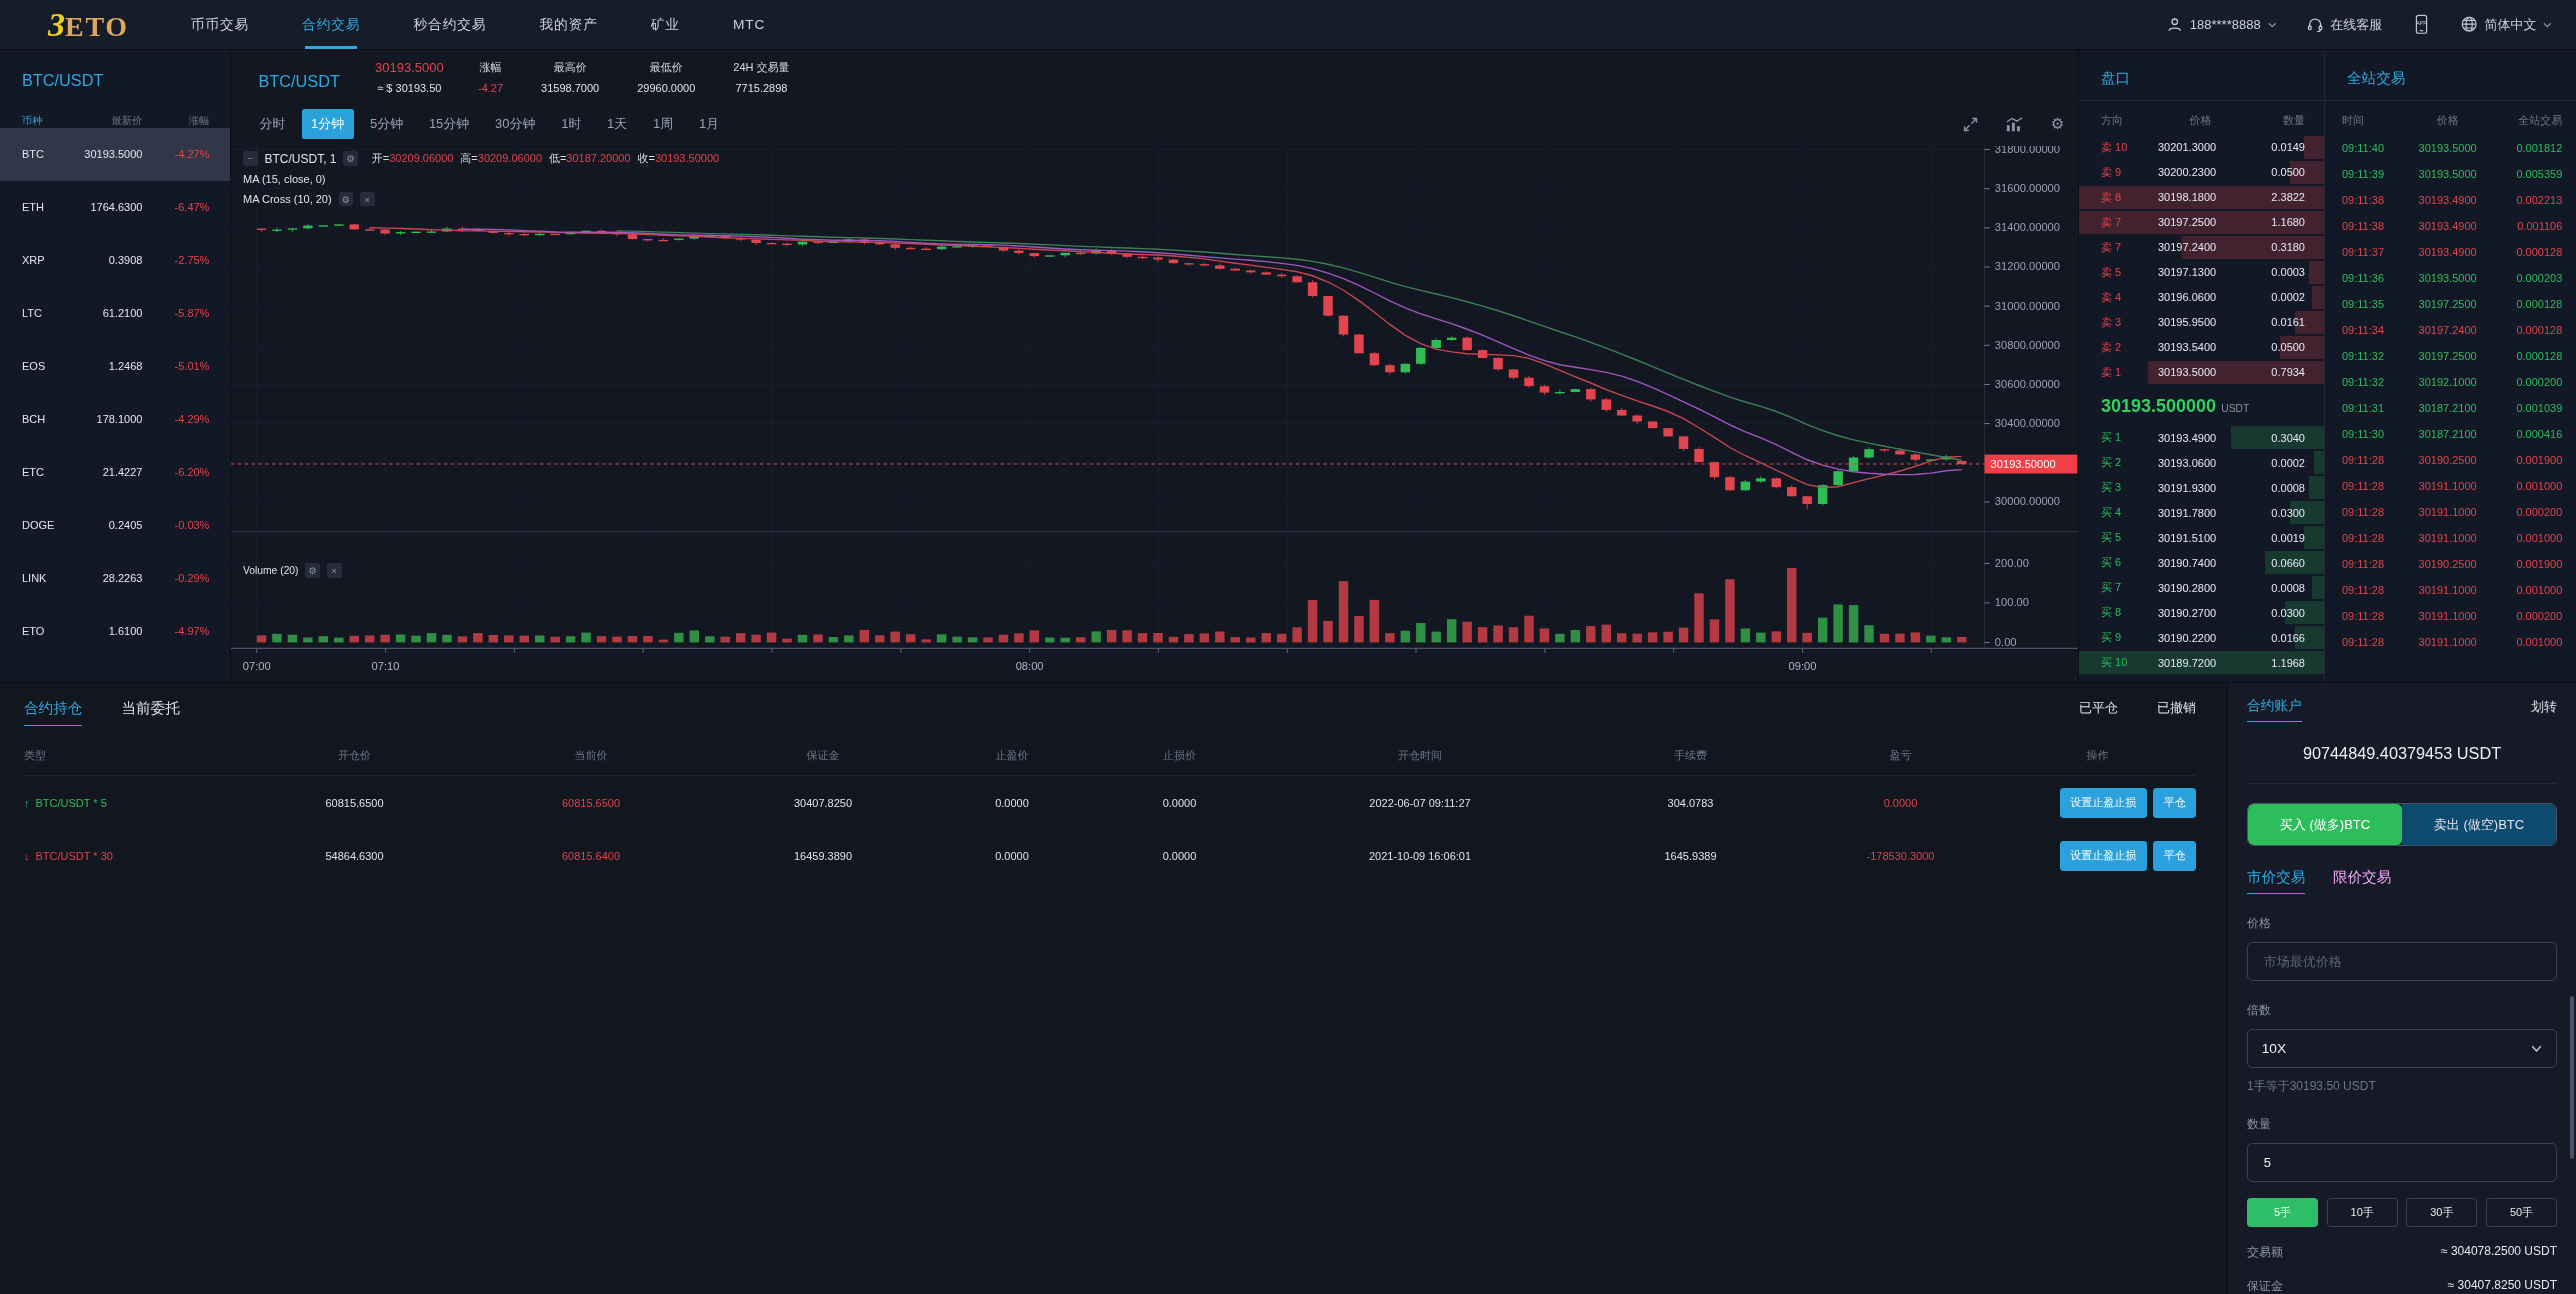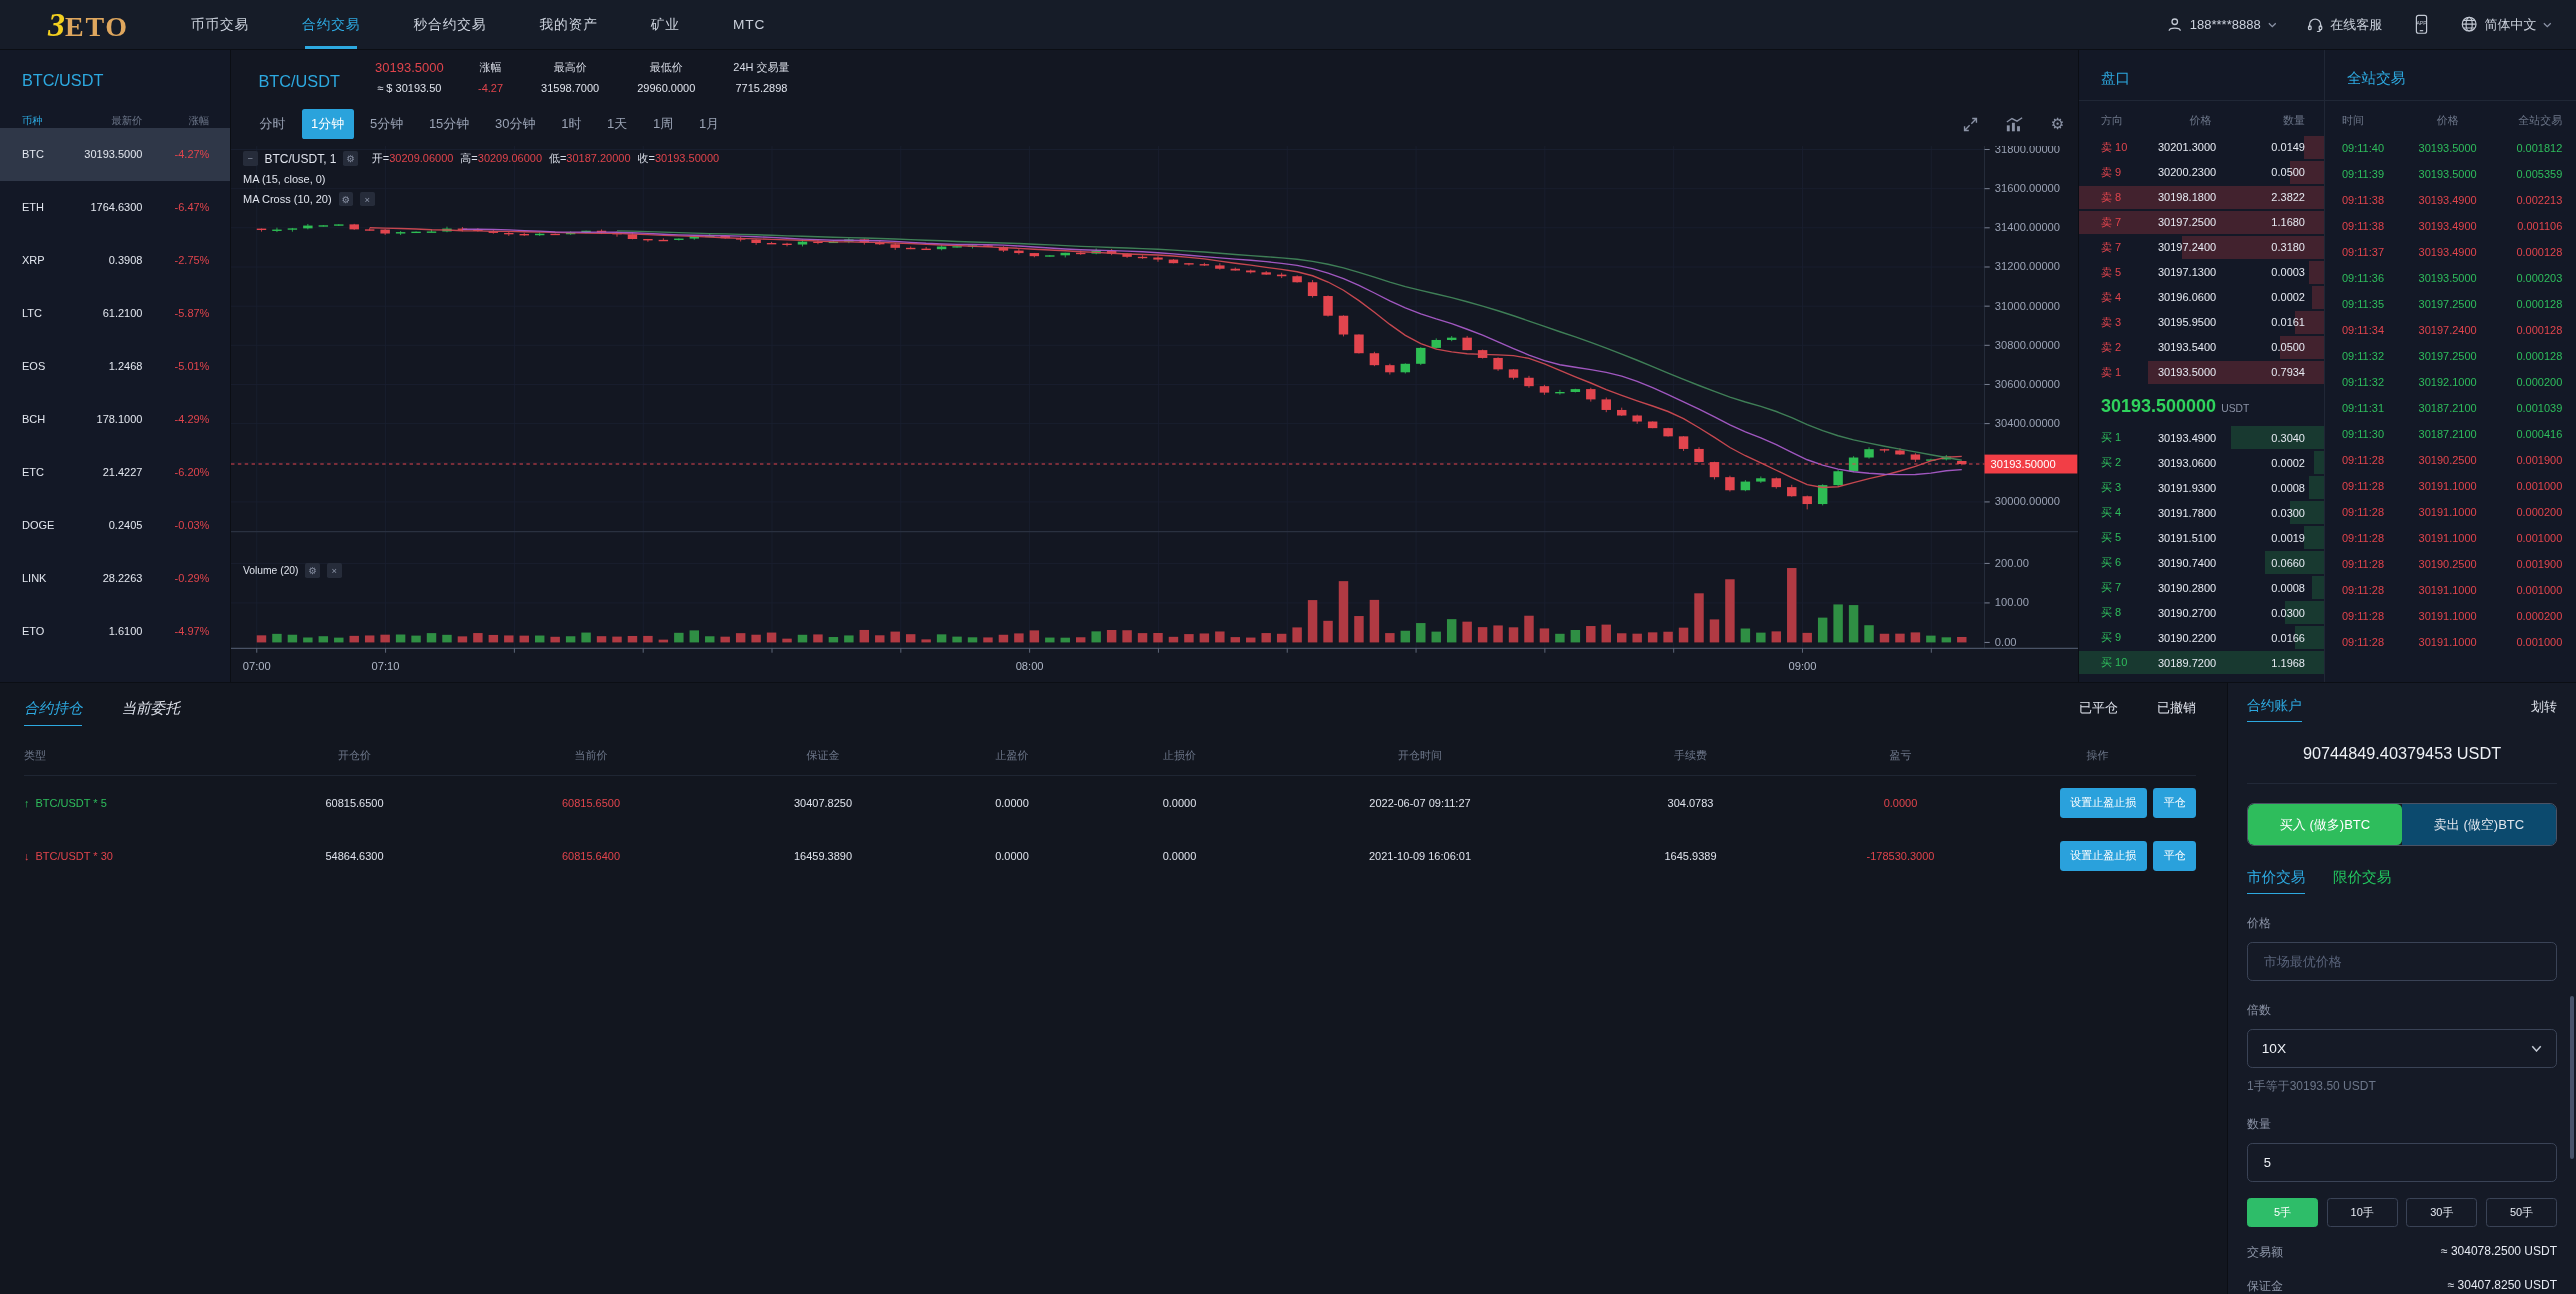--- a/index.html
+++ b/index.html
@@ -78,21 +78,21 @@
           border-left:0.9px solid #202736;box-sizing:border-box;}
   .tr-header{display:flex;padding:12px 13.7px 6.9px 17px;font-size:11px;color:#6c7689;}
   .tr-h1{width:67px;} .tr-h2{flex:1;text-align:center;} .tr-h3{width:76px;text-align:right;}
   .tr-row{display:flex;align-items:center;height:26px;padding:0 13.7px 0 17px;font-size:11px;}
   .tr-time{width:67px;} .tr-price{flex:1;text-align:center;} .tr-amt{width:76px;text-align:right;}
   .tr-row.buy{color:#2ebd5c;} .tr-row.sell{color:#e0444c;}
   
   .positions{position:absolute;left:0;top:682px;width:2227px;height:613px;background:#12161f;
              border-top:1.7px solid #0b0e14;box-sizing:border-box;}
   .pos-topbar{display:flex;align-items:flex-start;padding:15.5px 31px 0 24px;}
-  .pos-tab{font-size:14.6px;color:#dfe3ec;margin-right:39px;cursor:pointer;padding-bottom:7.7px;font-style:italic;}
+  .pos-tab{font-size:14.6px;color:#dfe3ec;margin-right:39px;cursor:pointer;padding-bottom:7.7px;}
   .pos-tab.active{color:#2da9e0;border-bottom:1.7px solid #2da9e0;}
   .pos-links{margin-left:auto;display:flex;gap:39px;font-size:13px;color:#dfe3ec;}
   .pos-link{cursor:pointer;}
   .pos-grid{display:grid;grid-template-columns:223px 215px 258px 206px 172px 163px 318px 223px 197px 1fr;align-items:center;}
   .pos-head{margin:22px 31px 0 24px;padding-bottom:12px;border-bottom:0.9px solid #1f2633;font-size:11px;color:#6c7689;}
   .pos-head div{text-align:center;} .pos-head div:first-child{text-align:left;}
   .pos-row{margin:0 31px 0 24px;height:53px;font-size:11px;color:#dfe3ec;}
   .pos-row div{text-align:center;}
   .pos-type{display:flex;align-items:center;gap:6px;text-align:left !important;justify-content:flex-start;}
   .pos-type.up{color:#2ebd5c;} .pos-type.down{color:#e0444c;}
@@ -106,21 +106,21 @@
   .acc-title{color:#2da9e0;font-size:13.7px;border-bottom:1.7px solid #2da9e0;padding-bottom:6px;cursor:pointer;}
   .acc-transfer{color:#dfe3ec;font-size:13px;cursor:pointer;padding-top:1.7px;}
   .acc-balance{text-align:center;font-size:16.3px;color:#eef1f6;margin-top:22px;}
   .acc-divider{height:0.9px;background:#222938;margin-top:20.6px;}
   .seg{display:flex;margin-top:19px;border:0.9px solid #4a5264;border-radius:6.9px;overflow:hidden;height:41px;}
   .seg-buy{flex:1;background:#2ebd5c;color:#fff;display:flex;align-items:center;justify-content:center;
            font-size:13px;cursor:pointer;border-radius:5.2px;}
   .seg-sell{flex:1;background:#0c4a6e;color:#e2e6ee;display:flex;align-items:center;justify-content:center;
             font-size:13px;cursor:pointer;}
   .trade-tabs{display:flex;gap:27.5px;margin-top:22px;font-size:14.6px;align-items:flex-start;}
-  .tt{color:#22c55e;cursor:pointer;}
+  .tt{color:#f0abfc;cursor:pointer;}
   .tt.active{color:#2da9e0;border-bottom:1.7px solid #2da9e0;padding-bottom:6px;}
   .fld-label{color:#8b93a6;font-size:12px;margin-top:20.6px;}
   .inp{margin-top:10.3px;height:39px;border:0.9px solid #3a4356;border-radius:5.2px;display:flex;align-items:center;
        padding:0 13.7px;font-size:13px;color:#eef1f6;background:transparent;box-sizing:border-box;}
   input.native{width:100%;background:transparent;border:none;outline:none;color:#eef1f6;font-size:13px;
                font-family:"Liberation Sans","DejaVu Sans",sans-serif;}
   input.native::placeholder{color:#59637a;}
   .select{justify-content:space-between;cursor:pointer;}
   .sel-val{font-size:13.7px;color:#eef1f6;}
   .hint{color:#6c7689;font-size:12px;margin-top:10.3px;}

